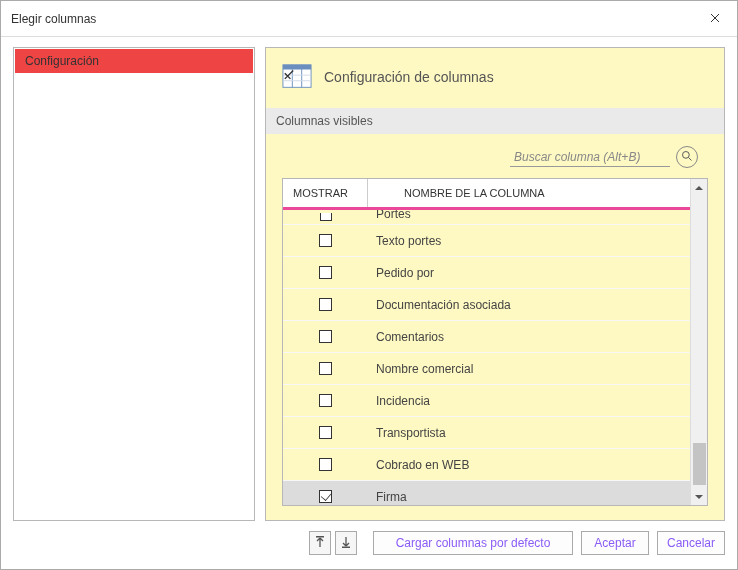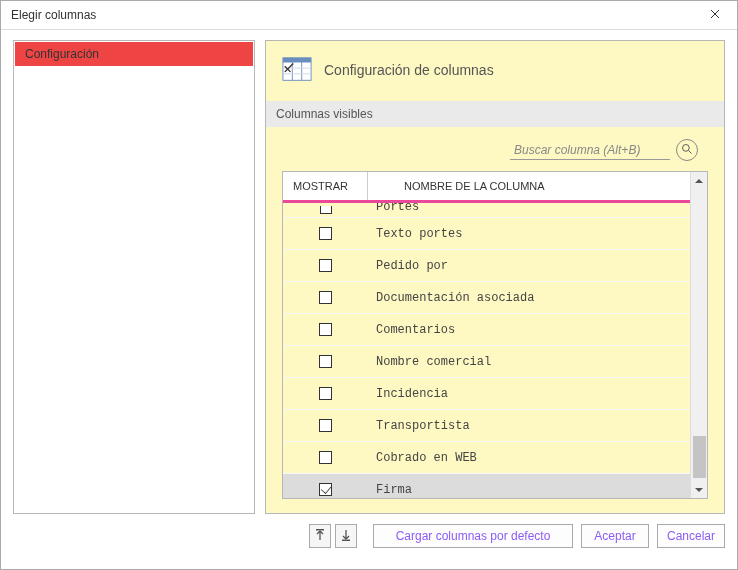--- a/index.html
+++ b/index.html
@@ -8,21 +8,21 @@
     font-family: "Segoe UI", Tahoma, sans-serif;
     font-size: 12px;
     background: #fff;
     color: #333;
     width: 738px;
     height: 570px;
     overflow: hidden;
     border: 1px solid #aaa;
   }
   .titlebar {
-    height: 29px;
+    height: 36px;
     display: flex;
     align-items: center;
     justify-content: space-between;
     padding: 0 2px 0 10px;
     border-bottom: 1px solid #ddd;
   }
   .titlebar-title { font-size: 12px; }
   .titlebar-close {
     width: 40px;
     height: 28px;
@@ -145,21 +145,21 @@
   }
   .tr:first-child { height: 15px; }
   .tr:first-child .cb { width: 12px; height: 8px; border-top: none; }
   .tr:first-child .td-name { align-self: flex-start; line-height: 8px; }
   .tr.selected { background: #dcdcdc; }
   .td-show {
     width: 85px;
     display: flex;
     justify-content: center;
   }
-  .td-name { flex: 1; padding-left: 8px; font-size: 12px; color: #444; font-family: Liberation Mono, monospace; }
+  .td-name { flex: 1; padding-left: 8px; font-size: 12px; color: #444; }
   .cb {
     width: 13px; height: 13px;
     border: 1px solid #333;
     background: #fff;
     position: relative;
     cursor: pointer;
   }
   .cb.checked::after {
     content: "";
     position: absolute;

